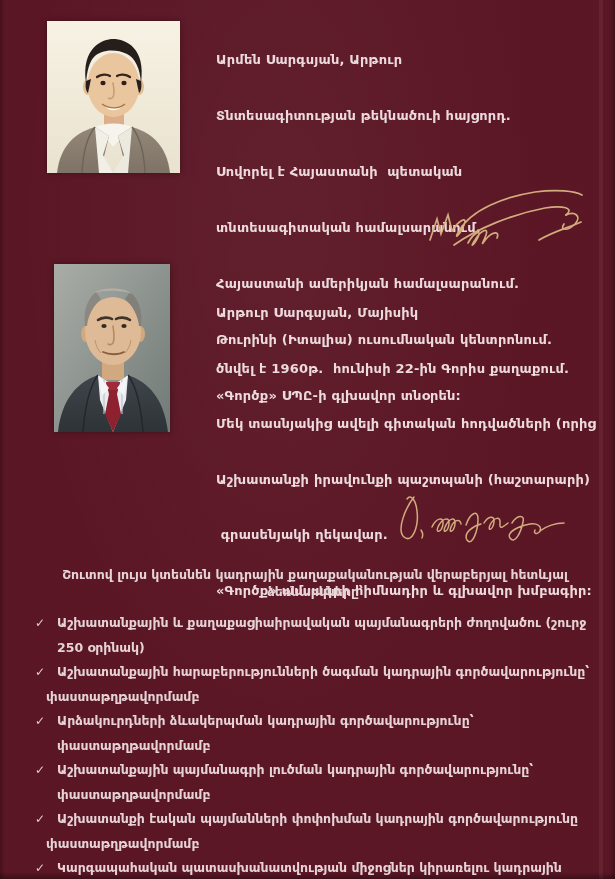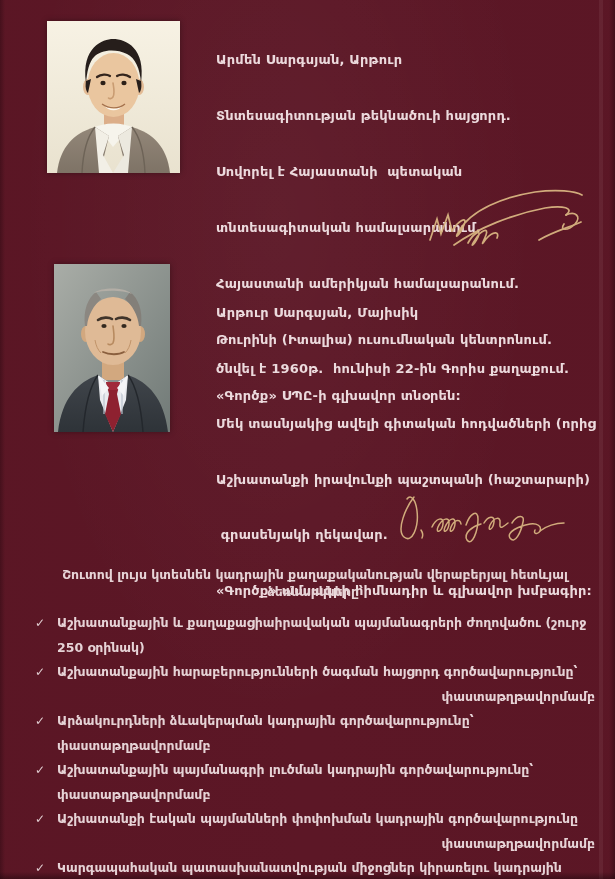--- a/index.html
+++ b/index.html
@@ -33,21 +33,21 @@
   .sig1{left:423px;top:182px;width:172px;height:86px;}
   .sig2{left:384px;top:485px;width:218px;height:64px;}
 
   .upcoming{position:absolute;left:35px;top:566px;width:560px;font-size:12.5px;
             font-weight:600;color:#e6d3d6;}
   .upcoming .heading{line-height:17px;margin-bottom:11px;white-space:pre-wrap;text-align:center;}
   .list{}
   .item{display:flex;align-items:flex-start;}
   .check{width:22px;flex:0 0 22px;line-height:24.5px;font-size:12px;color:#e0cdd0;}
   .itext{flex:1;line-height:24.5px;white-space:pre-wrap;}
-  .itext .l2{margin-left:-11px;text-align:right;}
+  .itext .l2{margin-left:-11px;}
 </style>
 </head>
 <body>
 
 <div class="page">
 
   <div class="edge-right-light"></div>
   <div class="edge-right-dark"></div>
   <div class="edge-bottom-dark"></div>
   <div class="edge-left-dark"></div>
@@ -166,21 +166,21 @@
   <div class="upcoming">
     <div class="heading">Շուտով լույս կտեսնեն կադրային քաղաքականության վերաբերյալ հետևյալ ձեռնարկները՝</div>
     <div class="list">
 
       <div class="item">
         <span class="check">✓</span>
         <div class="itext"><div>Աշխատանքային և քաղաքացիաիրավական պայմանագրերի ժողովածու (շուրջ 250 օրինակ)</div><div class="l2"></div></div>
       </div>
       <div class="item">
         <span class="check">✓</span>
-        <div class="itext"><div>Աշխատանքային հարաբերությունների ծագման հայցորդ գործավարությունը՝</div><div class="l2">փաստաթղթավորմամբ</div></div>
+        <div class="itext"><div>Աշխատանքային հարաբերությունների ծագման կադրային գործավարությունը՝</div><div class="l2">փաստաթղթավորմամբ</div></div>
       </div>
       <div class="item">
         <span class="check">✓</span>
         <div class="itext"><div>Արձակուրդների ձևակերպման կադրային գործավարությունը՝  փաստաթղթավորմամբ</div><div class="l2"></div></div>
       </div>
       <div class="item">
         <span class="check">✓</span>
         <div class="itext"><div>Աշխատանքային պայմանագրի լուծման կադրային գործավարությունը՝ փաստաթղթավորմամբ</div><div class="l2"></div></div>
       </div>
       <div class="item">

